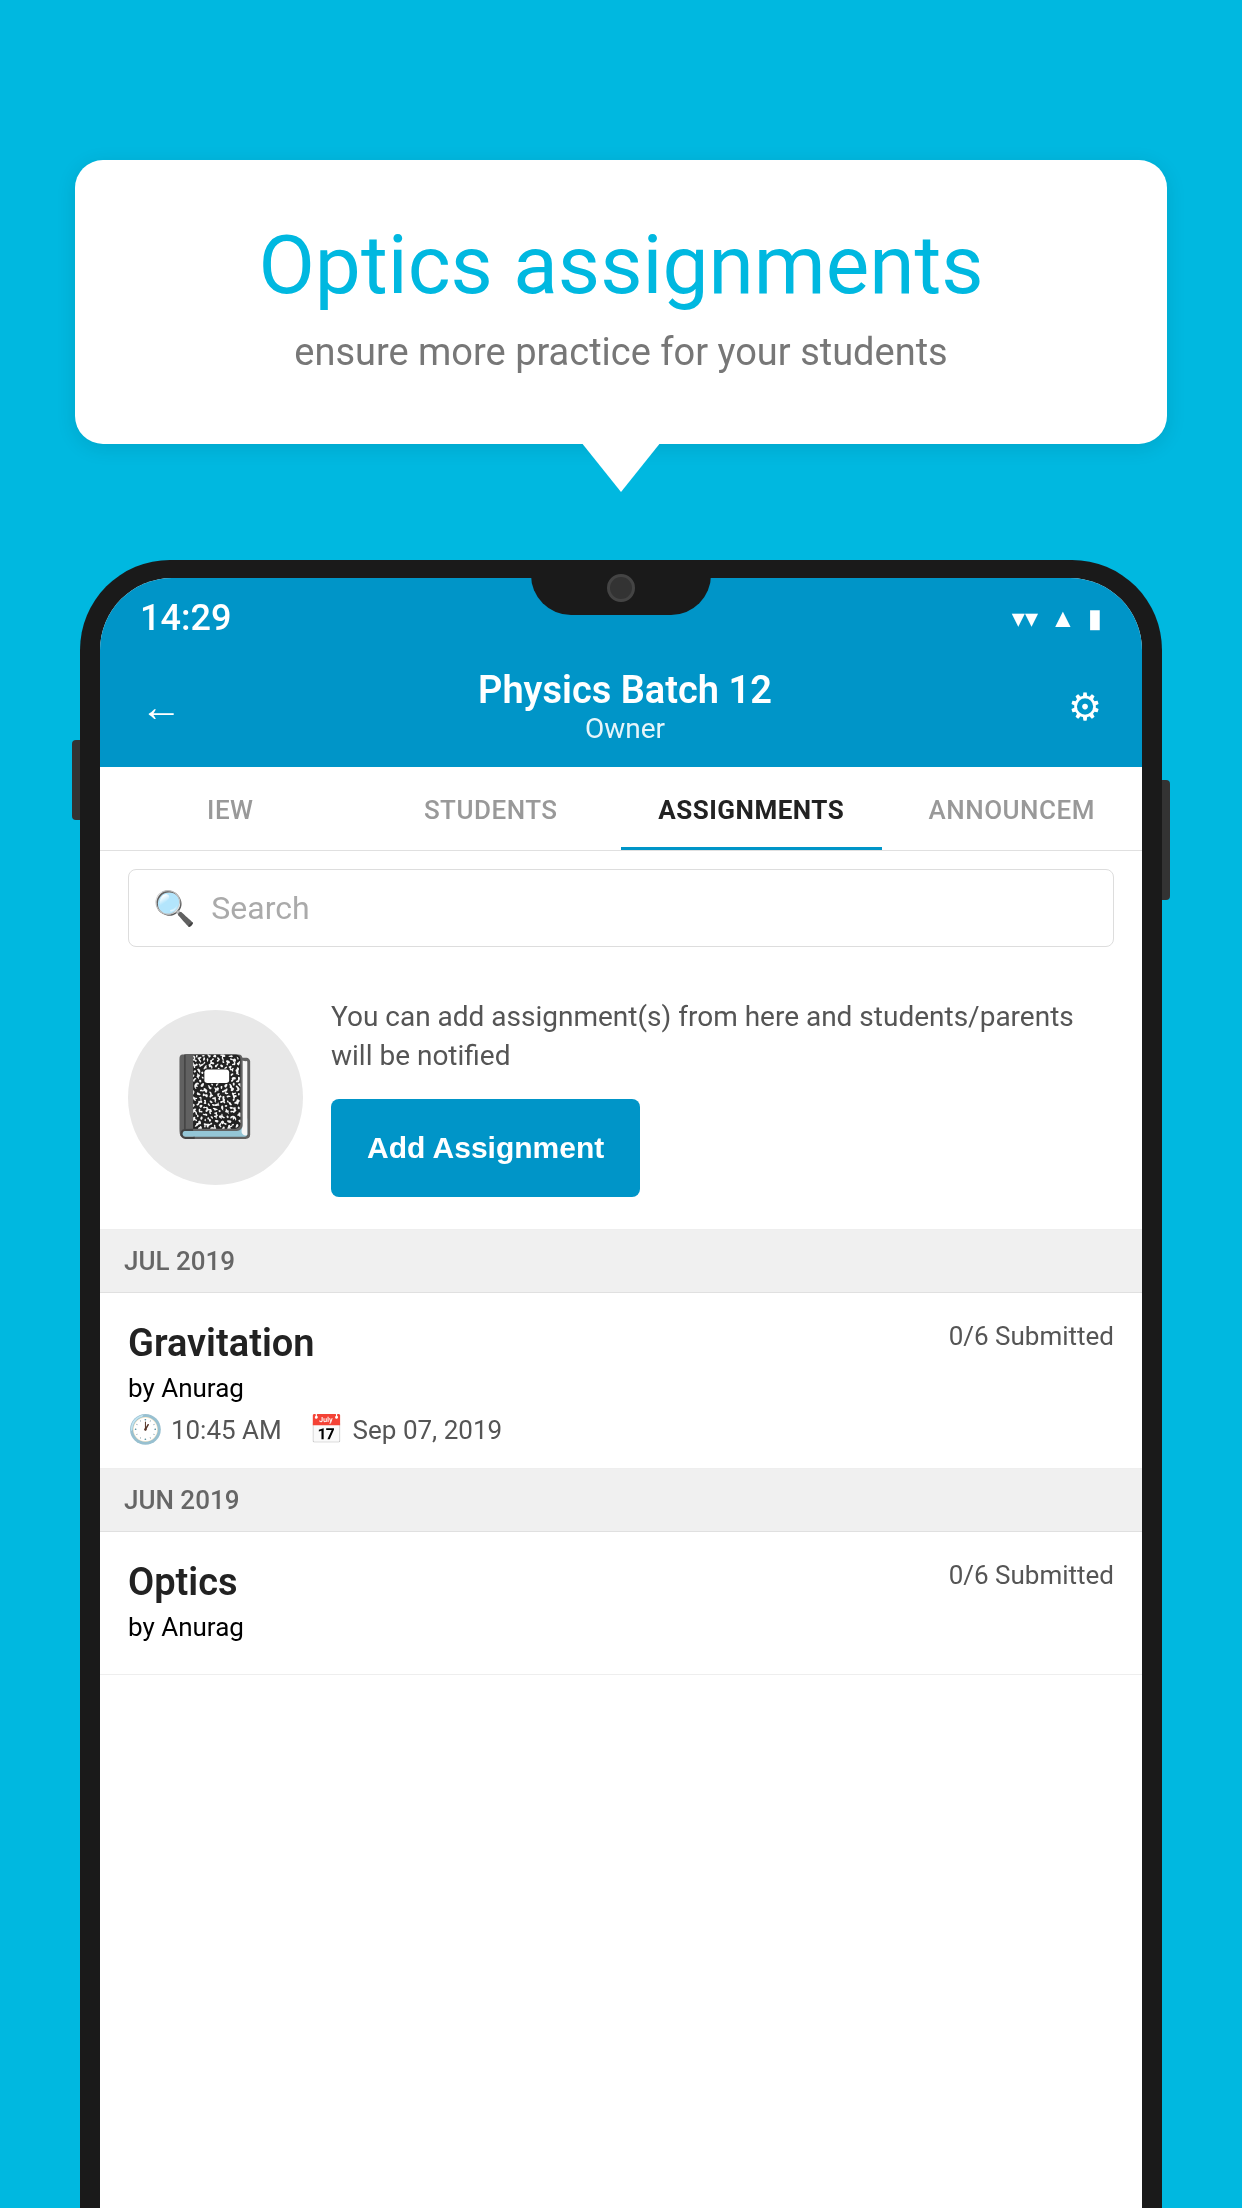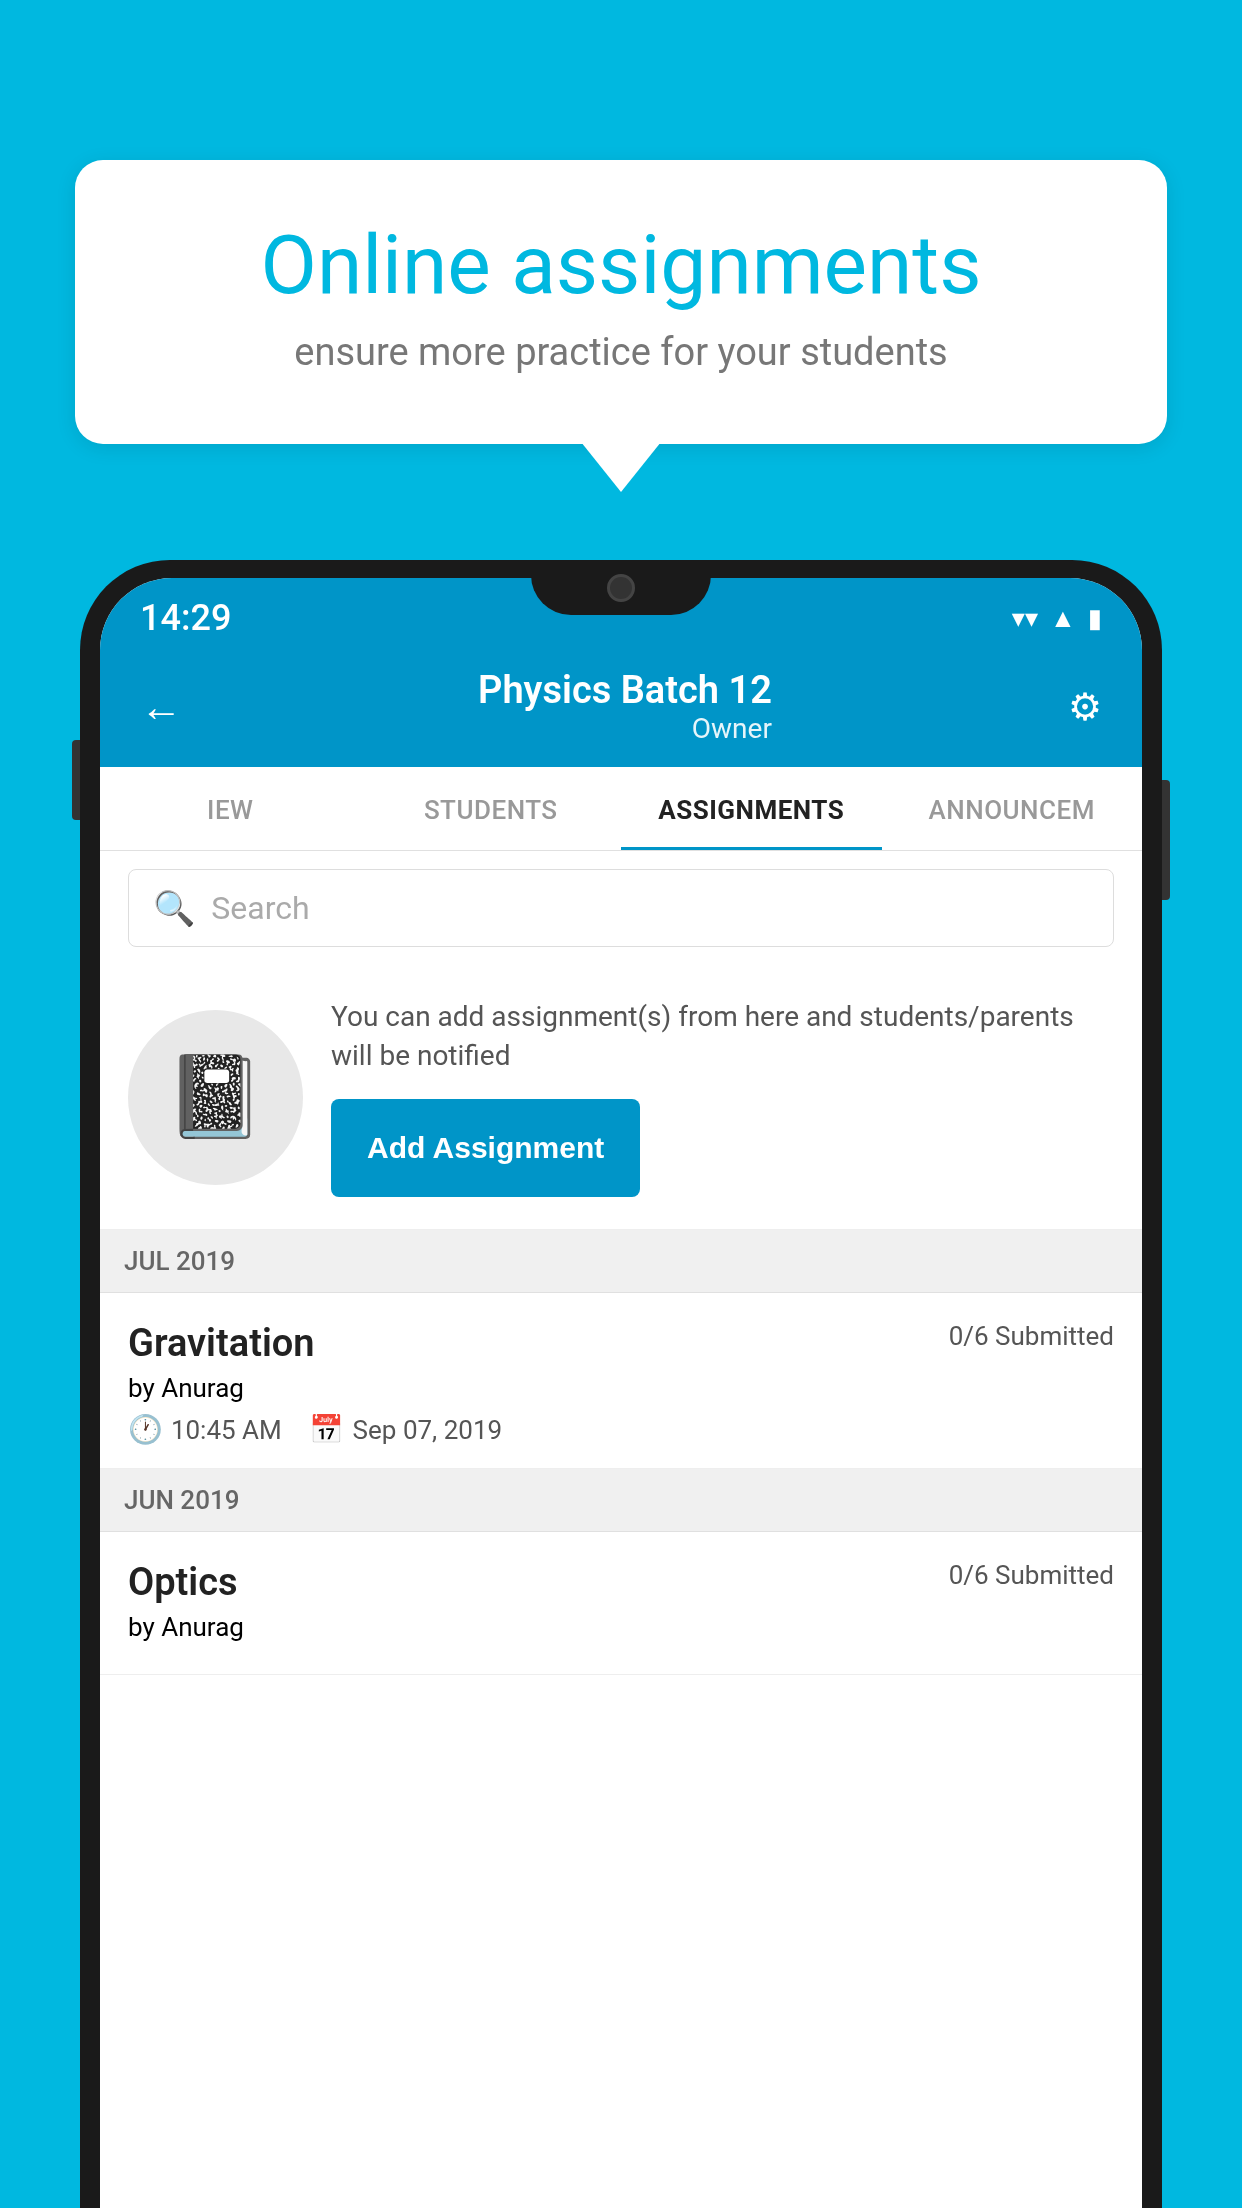--- a/index.html
+++ b/index.html
@@ -140,21 +140,21 @@
       justify-content: space-between;
     }
 
     .header-back {
       color: white;
       font-size: 42px;
       cursor: pointer;
     }
 
     .header-title-group {
-      text-align: right;
+      text-align: center;
     }
 
     .header-title {
       color: white;
       font-size: 38px;
       font-weight: 600;
     }
 
     .header-subtitle {
       color: rgba(255,255,255,0.9);
@@ -346,21 +346,21 @@
       height: 120px;
       background: #333;
       border-radius: 0 4px 4px 0;
     }
   </style>
 </head>
 <body>
 
 <div class="speech-bubble-container">
   <div class="speech-bubble">
-    <div class="bubble-title">Online assignments</div>
+    <div class="bubble-title">Optics assignments</div>
     <div class="bubble-subtitle">ensure more practice for your students</div>
   </div>
 </div>
 
 <div class="phone-outer">
   <div class="phone-side-btn-left"></div>
   <div class="phone-side-btn-right"></div>
   <div class="phone-notch">
     <div class="phone-camera"></div>
   </div>

